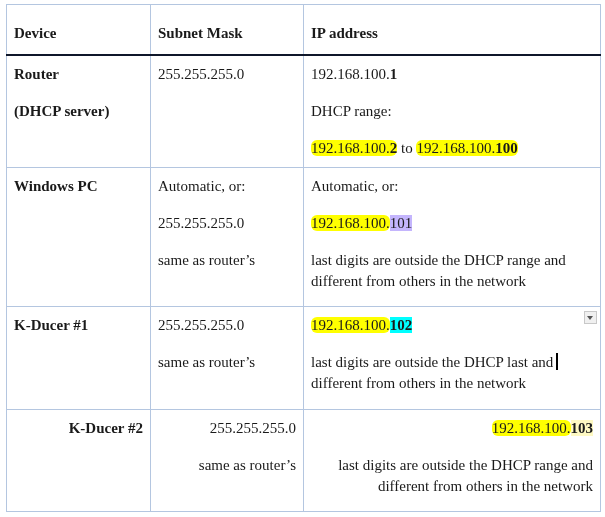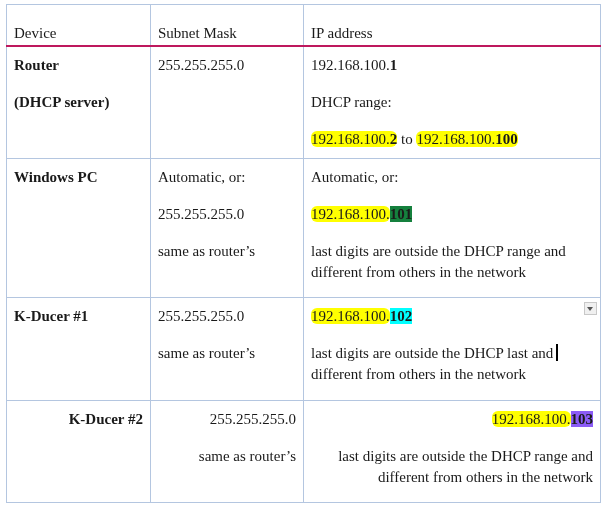--- a/index.html
+++ b/index.html
@@ -1,29 +1,29 @@
 <!DOCTYPE html>
 <html><head>
 <meta charset="utf-8">
 <style>
   html, body { margin: 0; padding: 0; background: #ffffff; }
   body { width: 605px; height: 517px; position: relative; overflow: hidden;
          font-family: "Liberation Serif", "DejaVu Serif", serif; color: #1a1a1a; font-size: 15px; }
   table { position: absolute; left: 6px; top: 4px; border-collapse: collapse; table-layout: fixed; width: 594px; }
   col.c1 { width: 144px; } col.c2 { width: 153px; } col.c3 { width: 297px; }
   td, th { border: 1px solid #b4c6e0; vertical-align: top; padding: 0 7px; text-align: left; }
-  tr.head th { font-weight: normal; height: 37px; vertical-align: bottom; padding-bottom: 3px; border-bottom: 2px solid #be185d; border-top: 1px solid #b4c6e0; }
+  tr.head th { font-weight: bold; height: 37px; vertical-align: bottom; padding-bottom: 12px; border-bottom: 2px solid #0f172a; border-top: 1px solid #b4c6e0; }
   .line { height: 37px; line-height: 37px; white-space: nowrap; }
   .wrap { line-height: 21px; padding-top: 8px; }
   td { padding-top: 0; }
   .bold { font-weight: bold; }
   .hl-yellow { background: #ffff00; border-radius: 6px; }
-  .hl-gray { background: #15803d; font-weight: bold; }
+  .hl-gray { background: #c4b5fd; font-weight: normal; }
   .hl-cyan { background: #00ffff; font-weight: bold; }
-  .hl-green { background: #8b5cf6; font-weight: bold; }
+  .hl-green { background: #fef9c3; font-weight: bold; }
   tr.r1 td { height: 106px; }
   tr.r2 td { height: 138px; }
   tr.r3 td { height: 102px; }
   tr.r4 td { height: 101px; text-align: right; }
   .cell3 { position: relative; }
   .dropdown-handle { position: absolute; right: 3px; top: 4px; width: 11px; height: 11px; border: 1px solid #c8c8c8; background: #f0f0f0; }
   .dropdown-handle::after { content: ""; position: absolute; left: 2px; top: 4px; border-left: 3.5px solid transparent; border-right: 3.5px solid transparent; border-top: 4px solid #555; }
   .caret { display: inline-block; width: 2px; height: 17px; background: #000; vertical-align: -3px; margin-left: 3px; }
 </style>
 </head>

